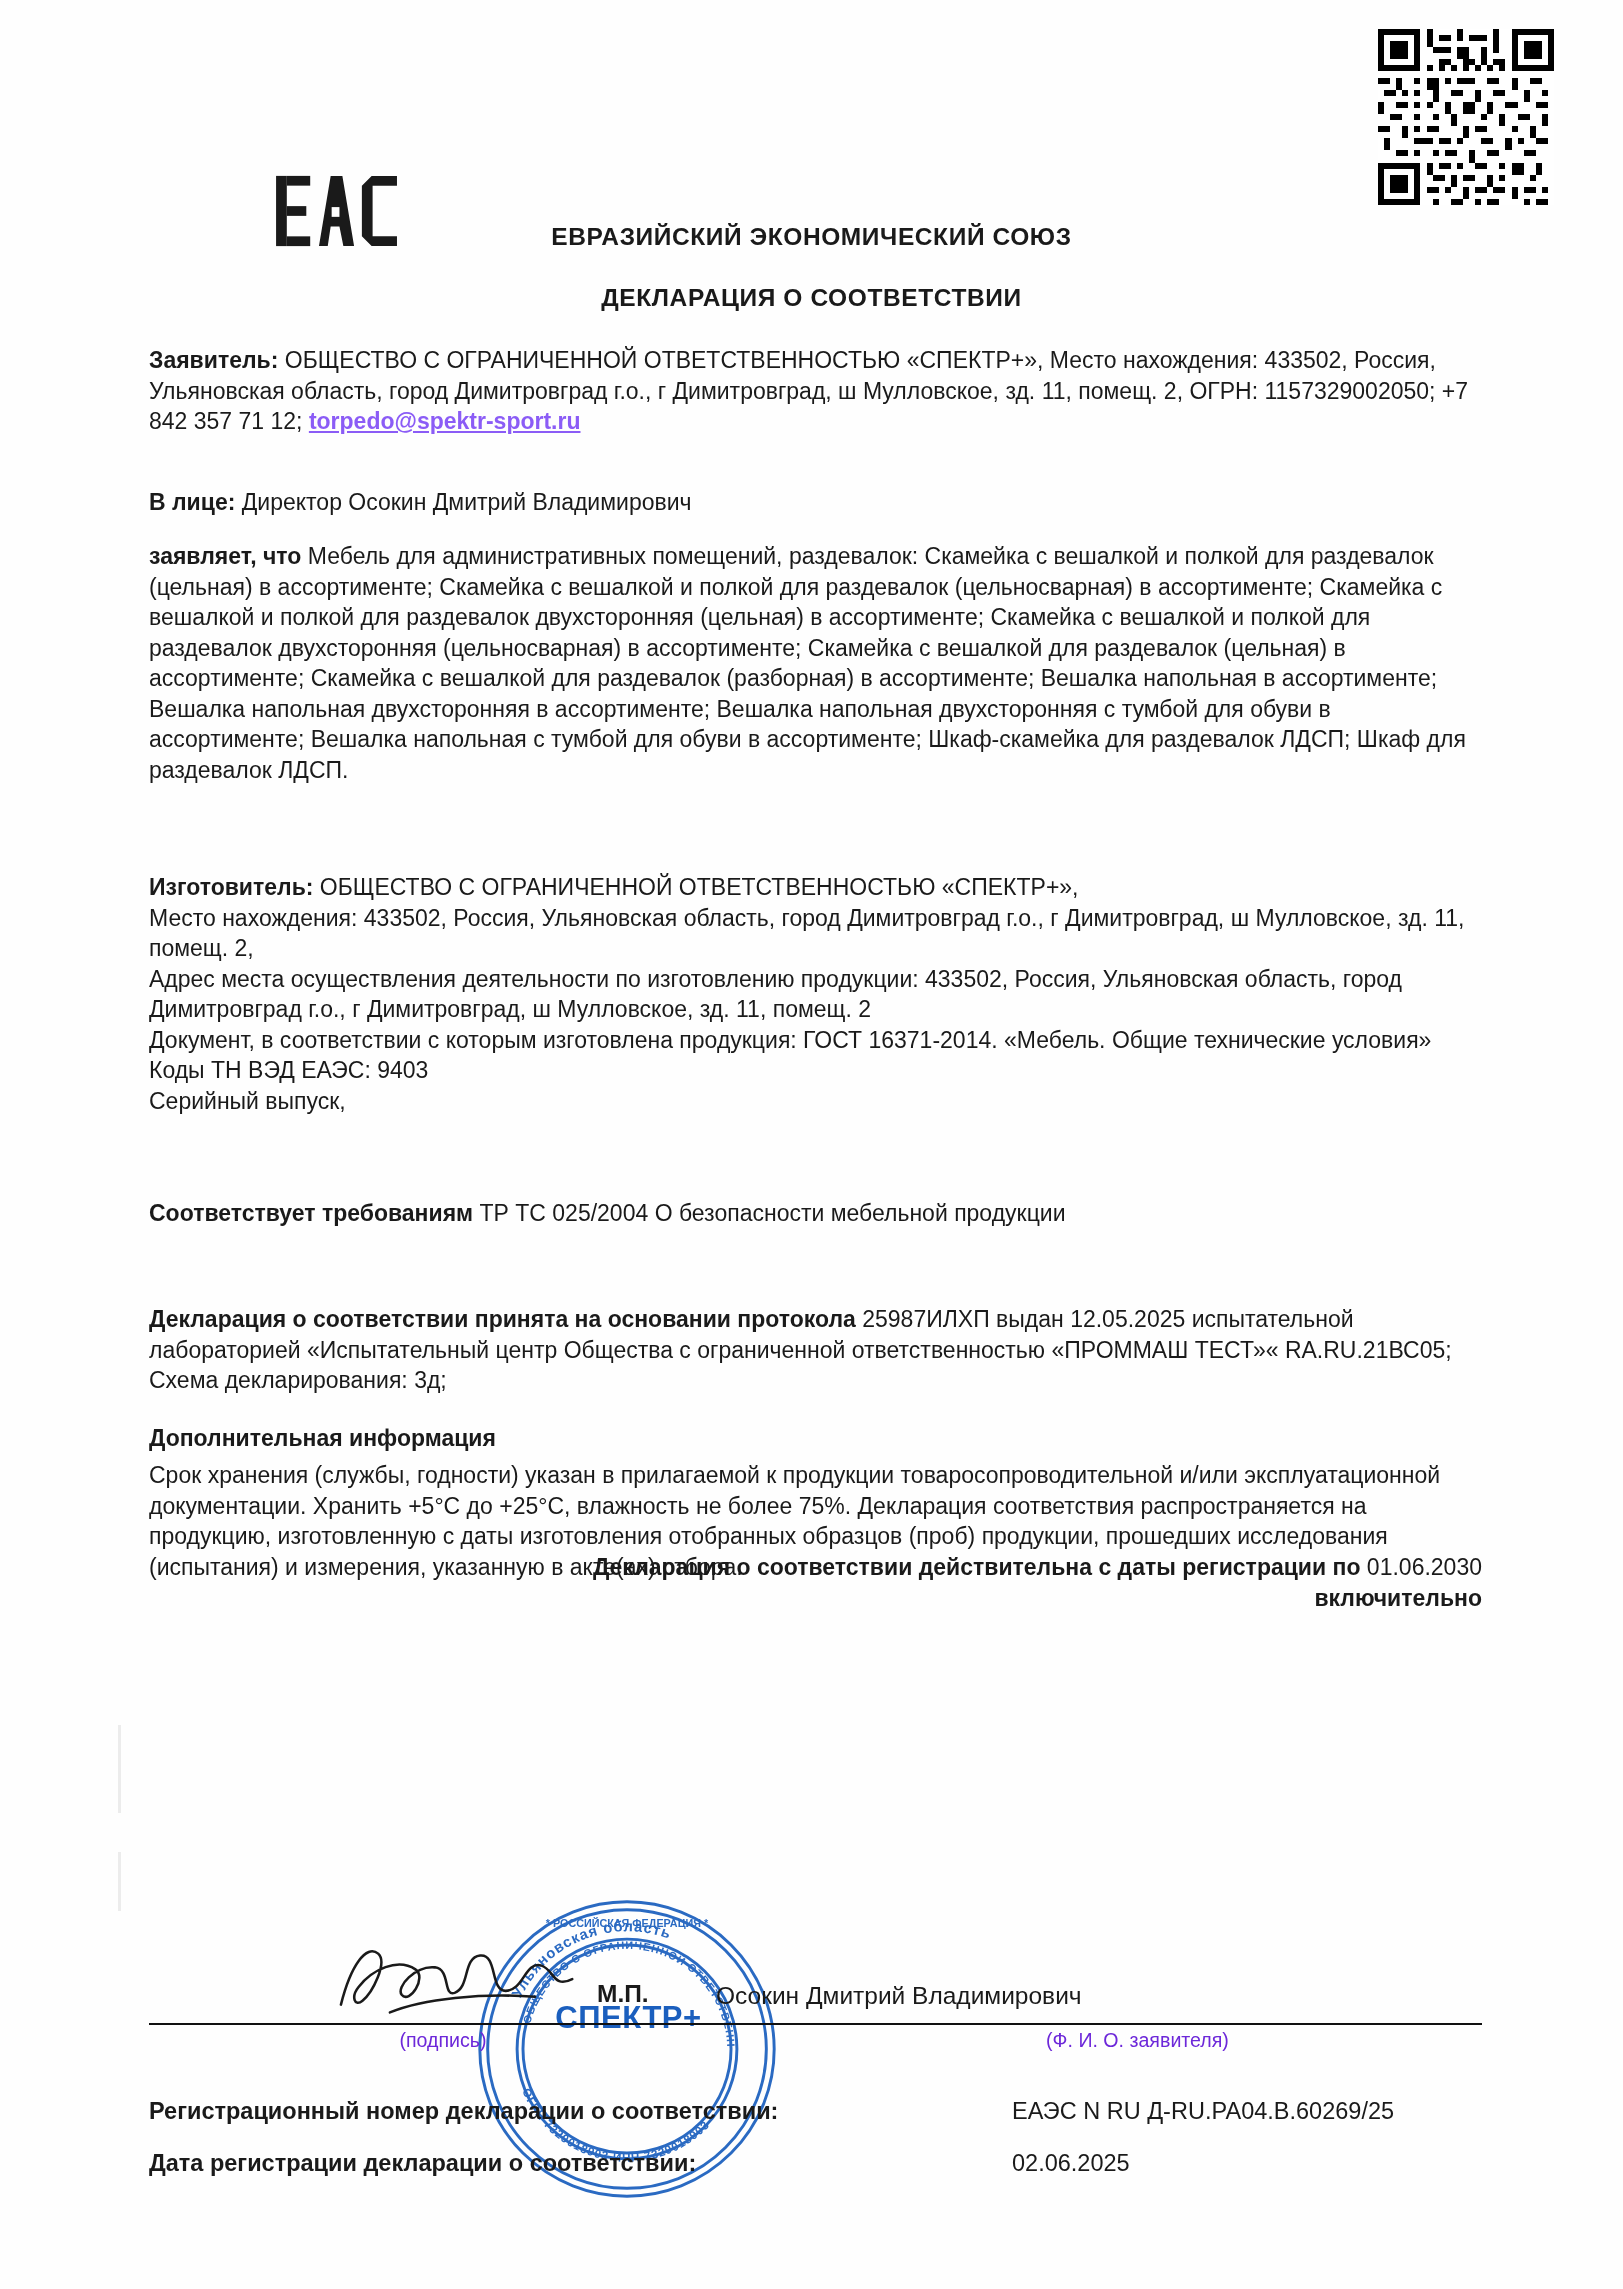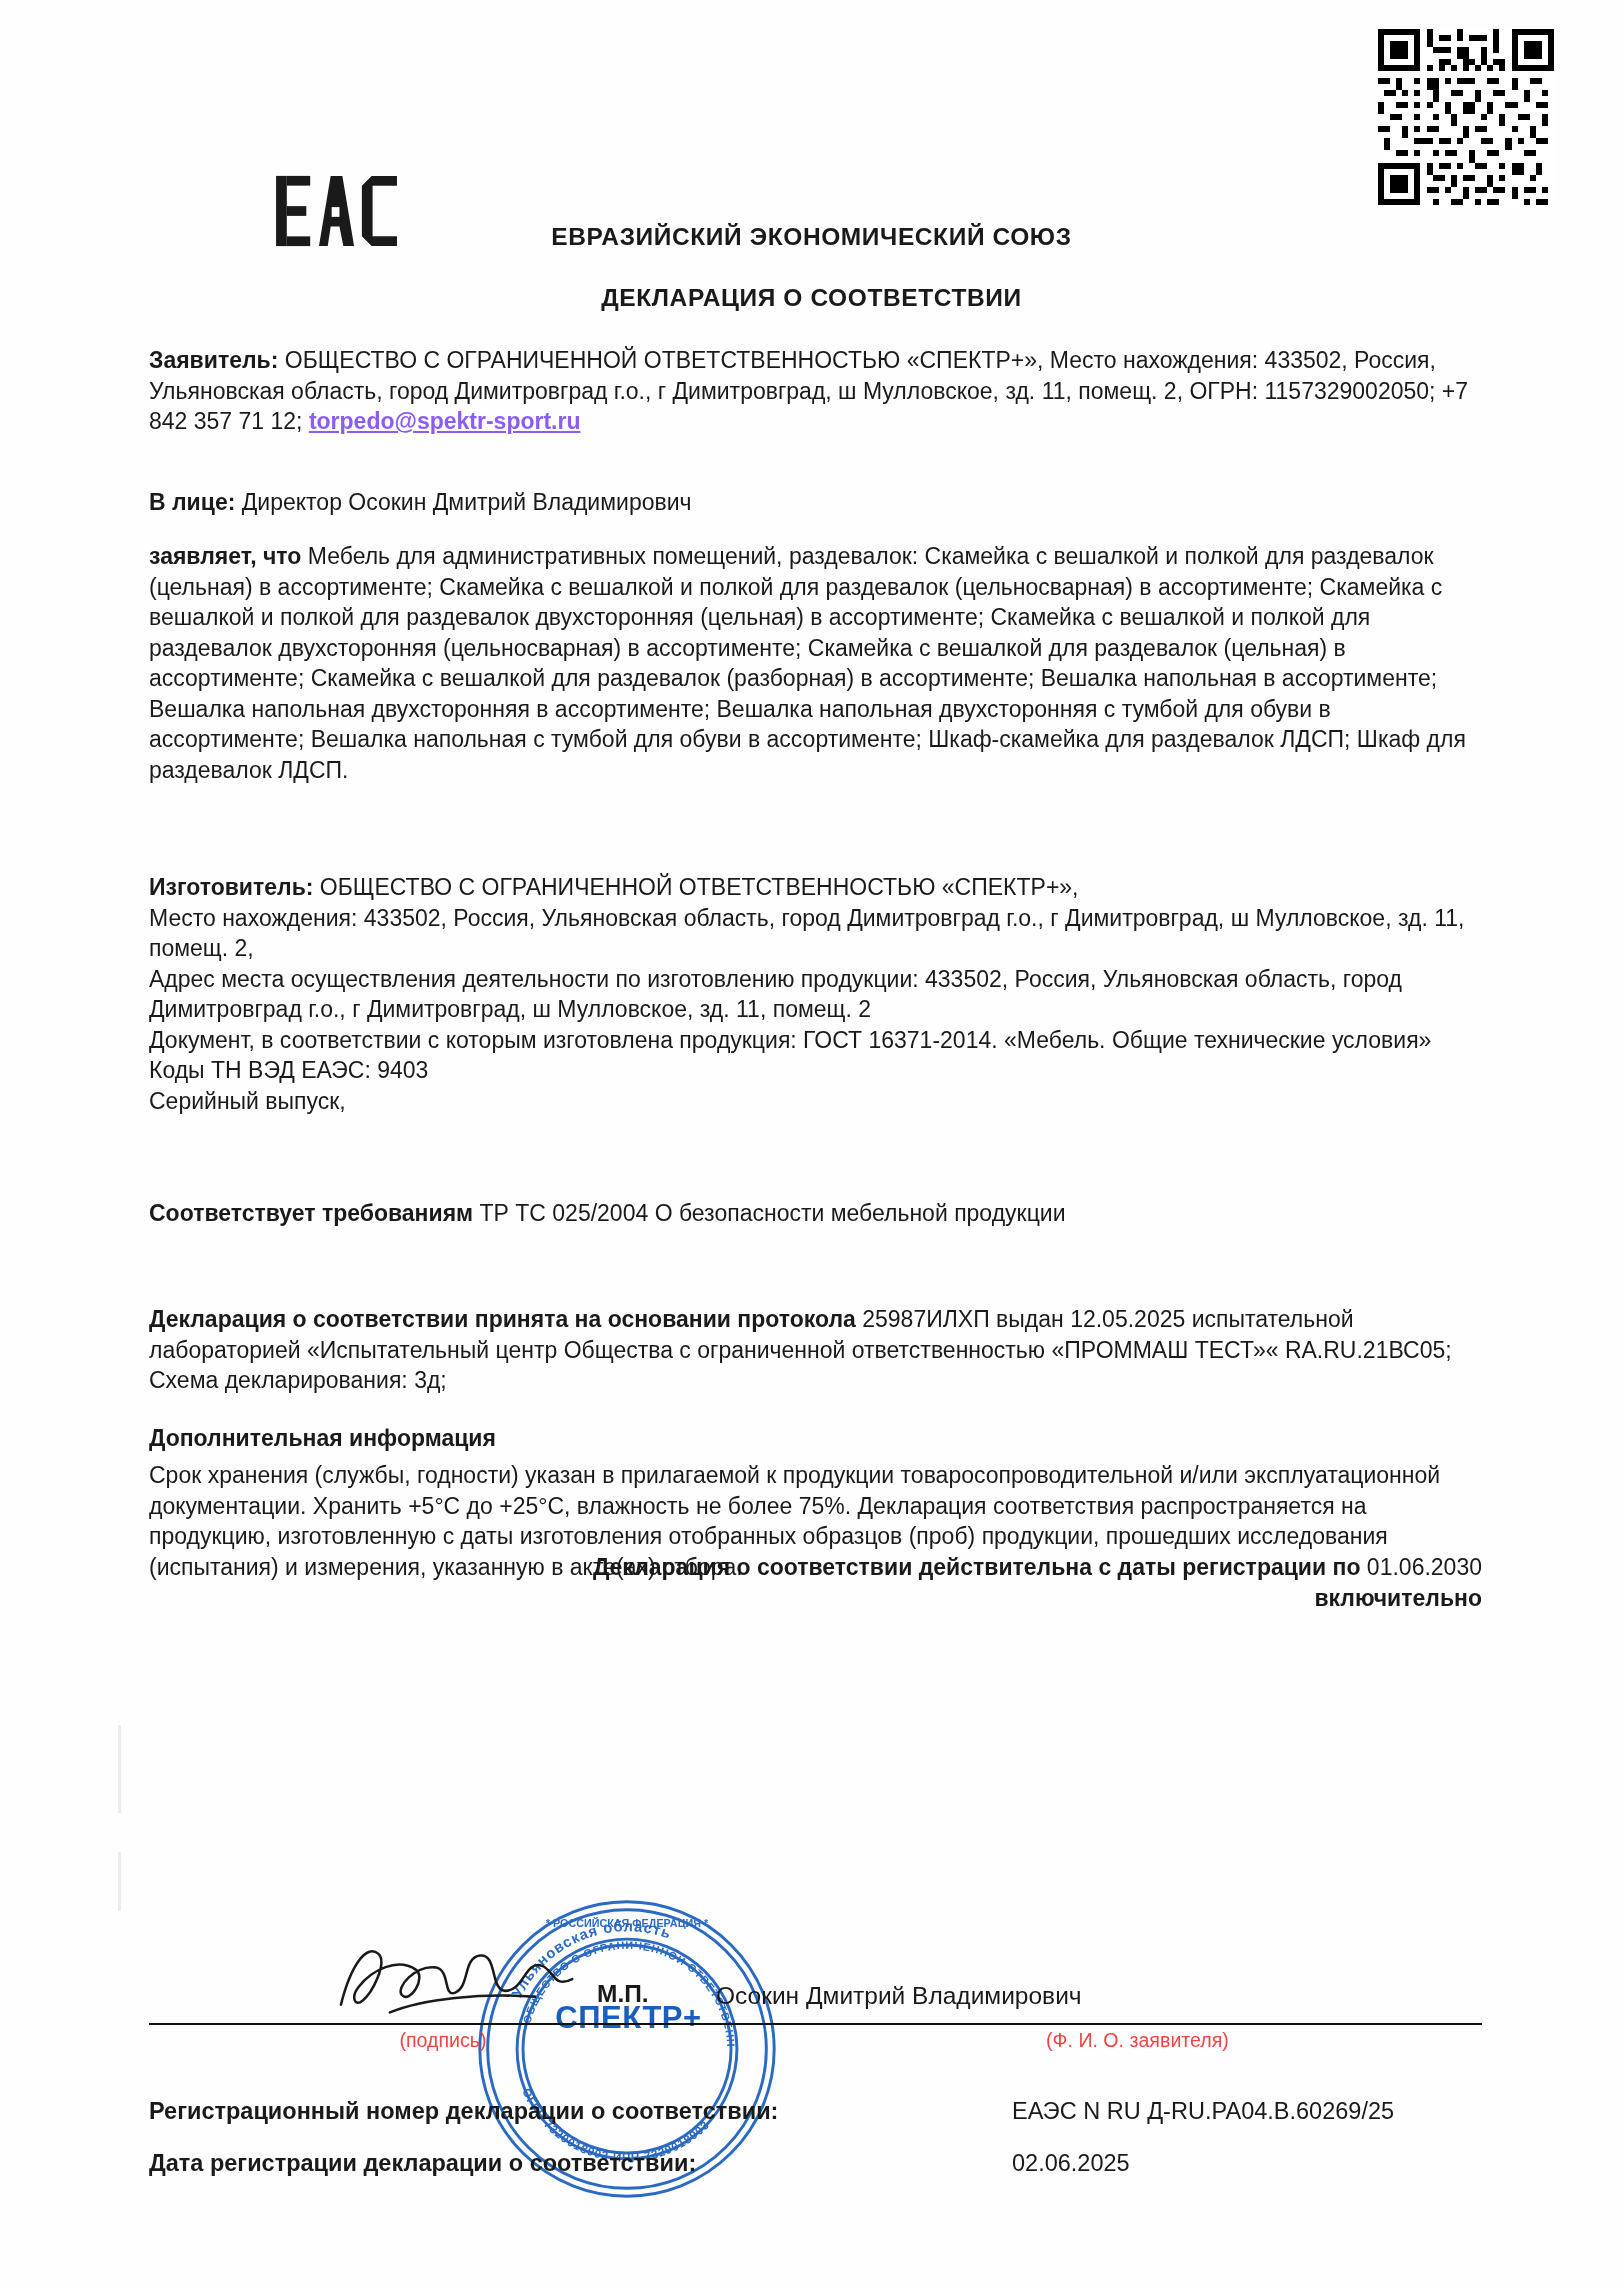--- a/index.html
+++ b/index.html
@@ -82,21 +82,21 @@
     top: 2023px;
     height: 2px;
     background: #111;
   }
   .sig-line.left  { left: 149px; width: 588px; }
   .sig-line.right { left: 737px; width: 745px; }
   .sig-cap {
     position: absolute;
     top: 2029px;
     font-size: 19.6px;
-    color: #ef4444;
+    color: #6d28d9;
     text-align: center;
   }
   .sig-cap.left  { left: 149px; width: 588px; }
   .sig-cap.right { left: 765px; width: 745px; }
 
   .mp {
     position: absolute;
     left: 588px;
     top: 1980px;
     font-size: 24.5px;

